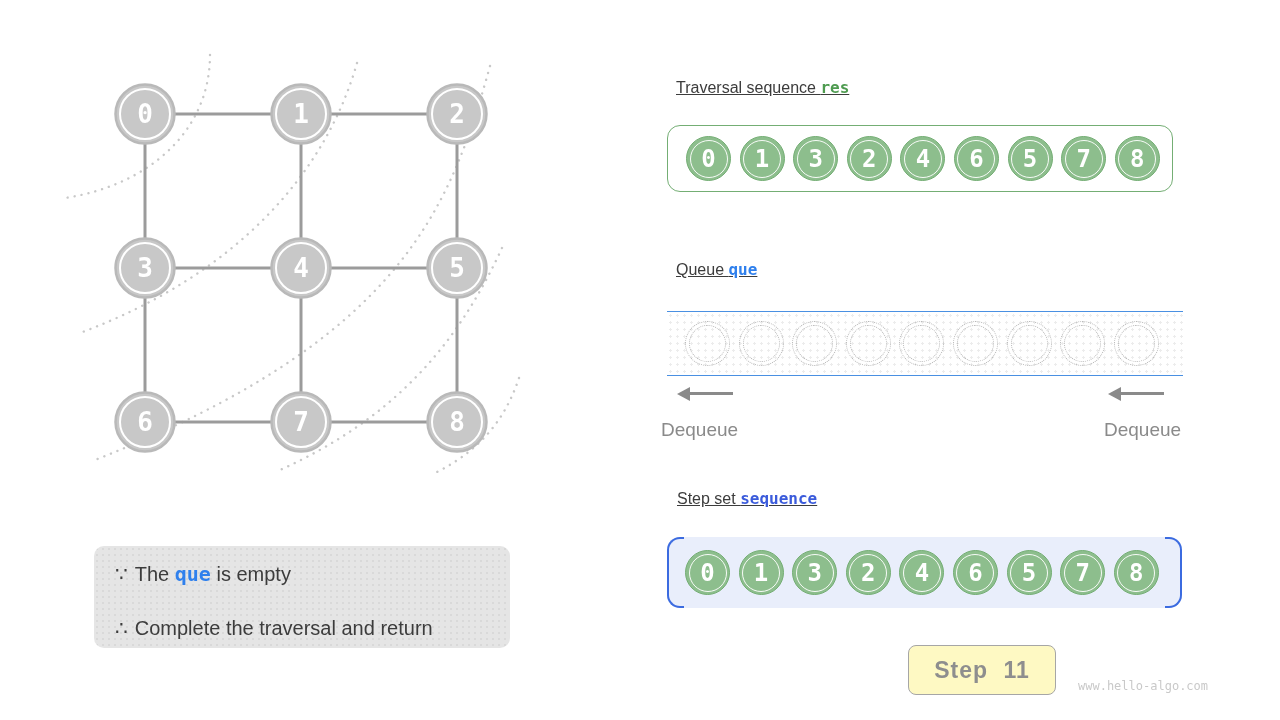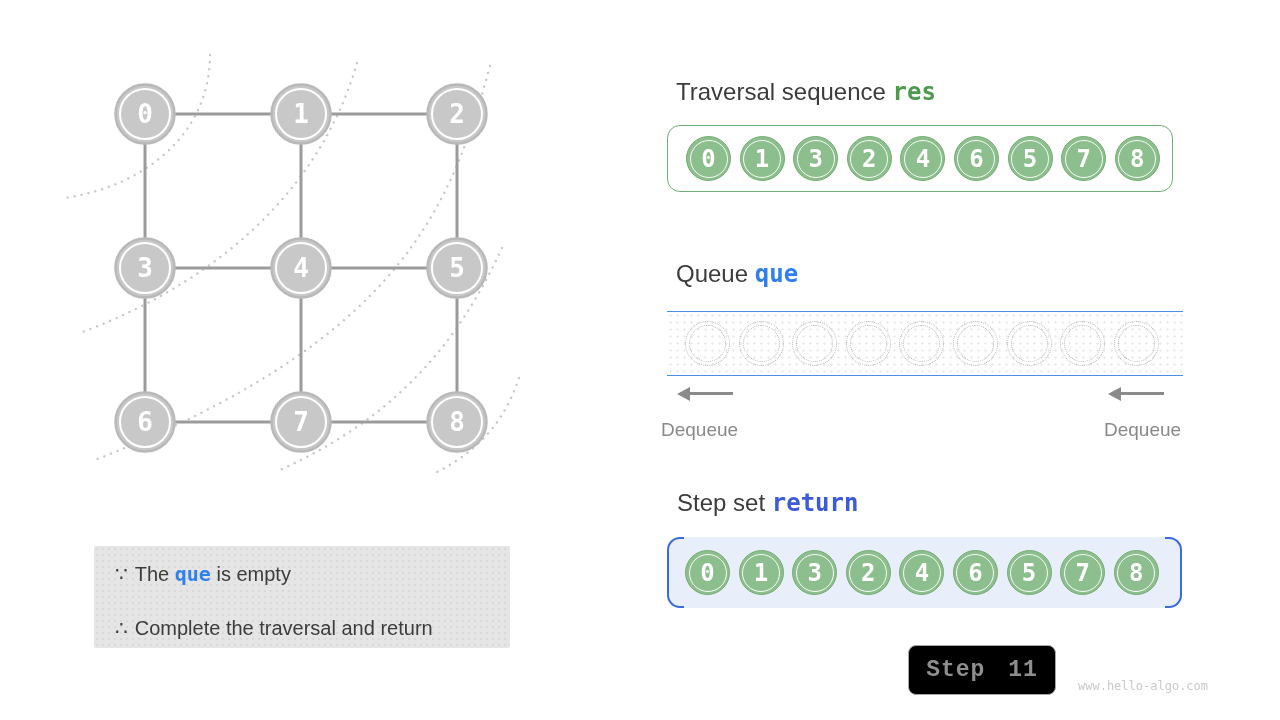--- a/index.html
+++ b/index.html
@@ -4,21 +4,21 @@
 <style>
   html,body{margin:0;padding:0;background:#fff;}
   .canvas{
     position:relative;width:1280px;height:720px;background:#ffffff;overflow:hidden;
     font-family:"Liberation Sans",sans-serif;color:var(--dark_text);
   }
   
   #graph-svg{position:absolute;left:55px;top:35px;}
 
   
-  .sec-header{position:absolute;font-size:24px;color:var(--dark_text);white-space:nowrap;}
+  .sec-header{position:absolute;font-size:16px;color:var(--dark_text);white-space:nowrap;text-decoration:underline;}
   .var-mono{font-family:"DejaVu Sans Mono",monospace;font-weight:bold;}
   .var-green{color:var(--green_text);}
   .var-blue{color:var(--blue);text-align:center;}
   .var-indigo{color:var(--indigo);}
   #hdr-res{left:676px;top:78px;}
   #hdr-que{left:676px;top:260px;}
   #hdr-visited{left:677px;top:489px;}
 
   
   .chip-row{display:flex;align-items:center;gap:8.6px;padding-left:18px;box-sizing:border-box;}
@@ -69,35 +69,35 @@
   #visited-box::before,#visited-box::after{
     content:"";position:absolute;top:0;bottom:0;width:17px;box-sizing:border-box;
   }
   #visited-box::before{left:0;border:2px solid var(--bracket);border-right:none;
     border-radius:13px 0 0 13px;}
   #visited-box::after{right:0;border:2px solid var(--bracket);border-left:none;
     border-radius:0 13px 13px 0;}
 
   
   #note-box{
-    position:absolute;left:94px;top:546px;width:416px;height:102px;border-radius:2px;
+    position:absolute;left:94px;top:546px;width:416px;height:102px;border-radius:10px;
     background-color:var(--note_bg);
     background-image:radial-gradient(#d9d9d9 0.8px,transparent 1px);background-size:6px 6px;
     padding:16px 0 0 21px;box-sizing:border-box;font-size:20px;color:var(--dark_text);
   }
   .note-line{white-space:nowrap;line-height:24px;}
   #note-line2{margin-top:30px;}
   .note-sym{margin-right:7px;}
 
   
   #step-box{
     position:absolute;left:908px;top:645px;width:148px;height:50px;border-radius:8px;
-    background:#000000;border:1.5px solid #a6a6a6;box-sizing:border-box;
+    background:#fef9c3;border:1.5px solid #a6a6a6;box-sizing:border-box;
     display:flex;align-items:center;justify-content:center;
-    font-family:Liberation Mono, monospace;font-weight:bold;font-size:23px;
+    font-family:Liberation Sans, sans-serif;font-weight:bold;font-size:23px;
     color:var(--step_text);letter-spacing:1px;word-spacing:8px;
   }
   
   #watermark{
     position:absolute;left:1078px;top:679px;font-family:"DejaVu Sans Mono",monospace;
     font-size:12px;color:var(--faint_text);white-space:nowrap;
   }
 </style>
 </head>
 <body>
@@ -197,21 +197,21 @@
       <div class="slot"></div>
       <div class="slot"></div>
       <div class="slot"></div>
     </div>
   <div class="arrow-left" id="arrow-dequeue"></div>
   <div class="arrow-left" id="arrow-enqueue"></div>
   <div class="flow-label" id="lbl-dequeue">Dequeue</div>
   <div class="flow-label" id="lbl-enqueue">Dequeue</div>
 
   <div class="sec-header" id="hdr-visited">
-    <span>Step set </span><span class="var-mono var-indigo">return</span>
+    <span>Step set </span><span class="var-mono var-indigo">sequence</span>
   </div>
   <div id="visited-box" class="chip-row">
       <div class="chip">0</div>
       <div class="chip">1</div>
       <div class="chip">3</div>
       <div class="chip">2</div>
       <div class="chip">4</div>
       <div class="chip">6</div>
       <div class="chip">5</div>
       <div class="chip">7</div>

